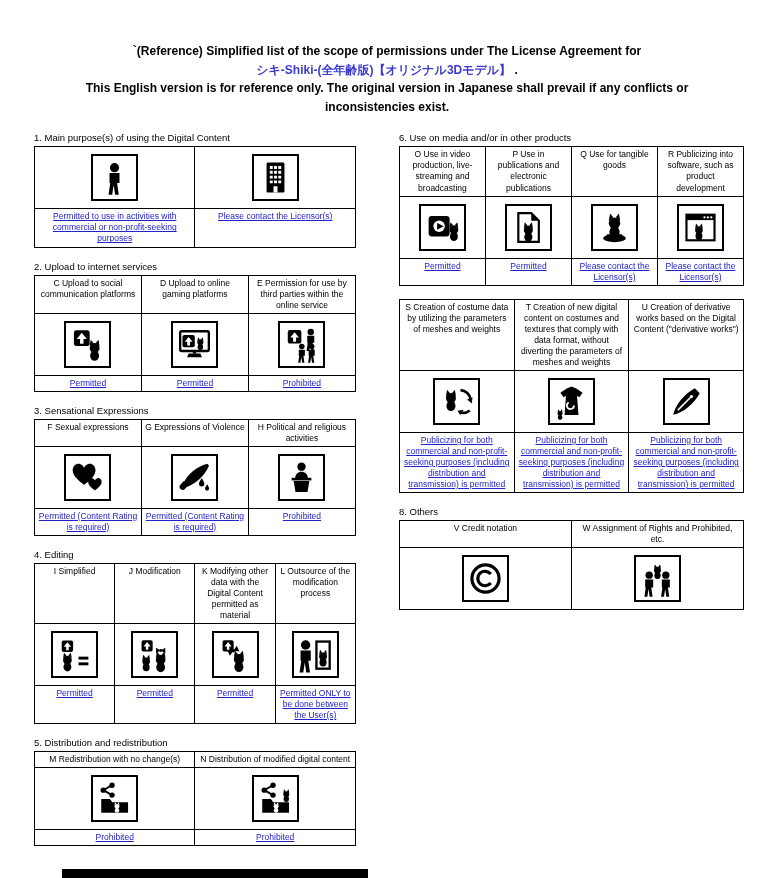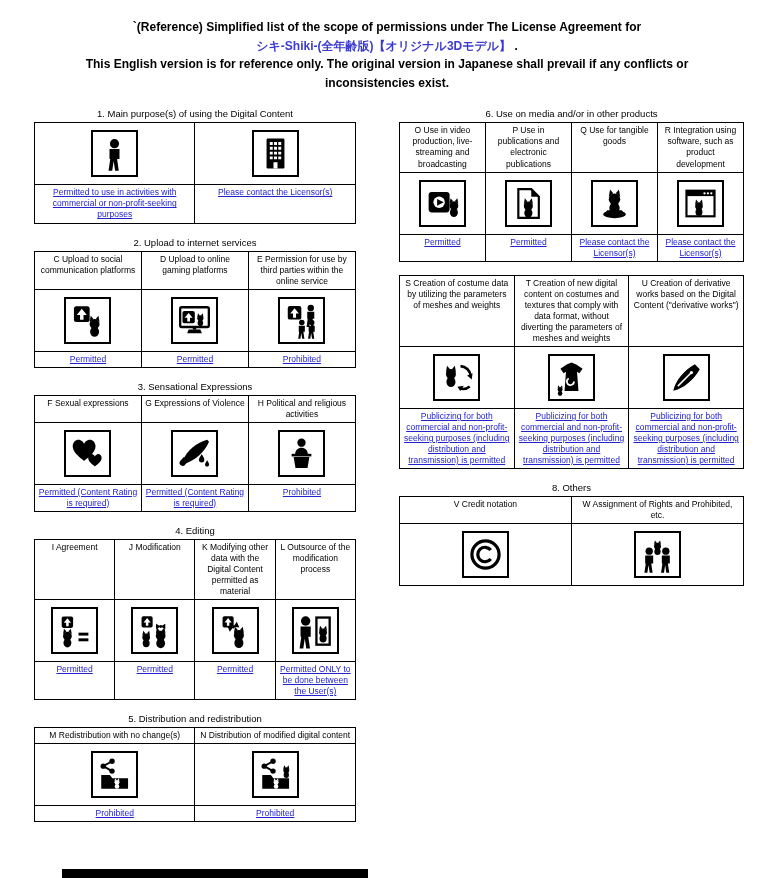--- a/index.html
+++ b/index.html
@@ -2,29 +2,29 @@
 <html style="--status-link: #2222cc; --model-name-blue: #3b3bd0;"><head>
 <meta charset="utf-8">
 <style>
   * { box-sizing: border-box; }
   html,body { margin:0; padding:0; }
   body {
     width:774px; height:878px; position:relative; overflow:hidden;
     background:#ffffff; color:#000;
     font-family:"Liberation Sans", sans-serif;
   }
-  .title-block { padding-top:18px; width:690px; margin:0 auto; text-align:center;
+  .title-block { padding-top:42px; width:690px; margin:0 auto; text-align:center;
     font-weight:bold; font-size:12px; line-height:1.55; }
   .jp { color:var(--model-name-blue,#3b3bd0); }
   .cols { display:flex; gap:22px; margin:16px 30px 0 34px; align-items:flex-start; }
   .col { display:flex; flex-direction:column; }
   .col-left  { width:348px; }
   .col-right { width:373px;margin-left:21px; }
   .sec { margin-bottom:13px; }
-  .sec-h { font-size:9.5px; margin-bottom:3px;text-align:center; }
+  .sec-h { font-size:9.5px; margin-bottom:3px; }
   table.tbl { border-collapse:collapse; width:100%; table-layout:fixed; }
   .tbl td { border:1px solid #000; text-align:center; padding:2px 3px;
     font-size:8.5px; line-height:1.3; vertical-align:top; }
   .r-icon td { vertical-align:middle; padding:7px 2px; }
   .frame { width:47px; height:47px; border:2.5px solid #000; background:#fff;
     display:flex; align-items:center; justify-content:center; margin:0 auto; }
   .frame svg { width:37px; height:37px; display:block; }
   .st { color:var(--status-link,#2222cc); text-decoration:underline; }
   .footer-bar { position:absolute; left:62px; bottom:0; width:306px; height:9px; background:#000; }
 </style>
@@ -317,21 +317,21 @@
           </tr>
         </tbody>
           </table>
       </section>
 
       <section class="sec">
         <div class="sec-h">4. Editing</div>
         <table class="tbl">
           <tbody>
               <tr class="r-label">
-            <td>I Agreement</td>
+            <td>I Simplified</td>
             <td>J Modification</td>
             <td>K Modifying other data with the Digital Content permitted as material</td>
             <td>L Outsource of the modification process</td>
           </tr>
           <tr class="r-icon">
             <td>
                   <div class="frame">
                     <svg viewBox="0 0 24 24">
                       <use href="#icon-adjust" xlink:href="#icon-adjust"></use>
                     </svg>
@@ -406,21 +406,21 @@
     <div class="col col-right">
 
       <section class="sec">
         <div class="sec-h">6. Use on media and/or in other products</div>
         <table class="tbl">
           <tbody>
               <tr class="r-label">
             <td>O Use in video production, live-streaming and broadcasting</td>
             <td>P Use in publications and electronic publications</td>
             <td>Q Use for tangible goods</td>
-            <td>R Integration using software, such as product development</td>
+            <td>R Publicizing into software, such as product development</td>
           </tr>
           <tr class="r-icon">
             <td>
                   <div class="frame">
                     <svg viewBox="0 0 24 24">
                       <use href="#icon-video" xlink:href="#icon-video"></use>
                     </svg>
                   </div>
                 </td>
             <td>

